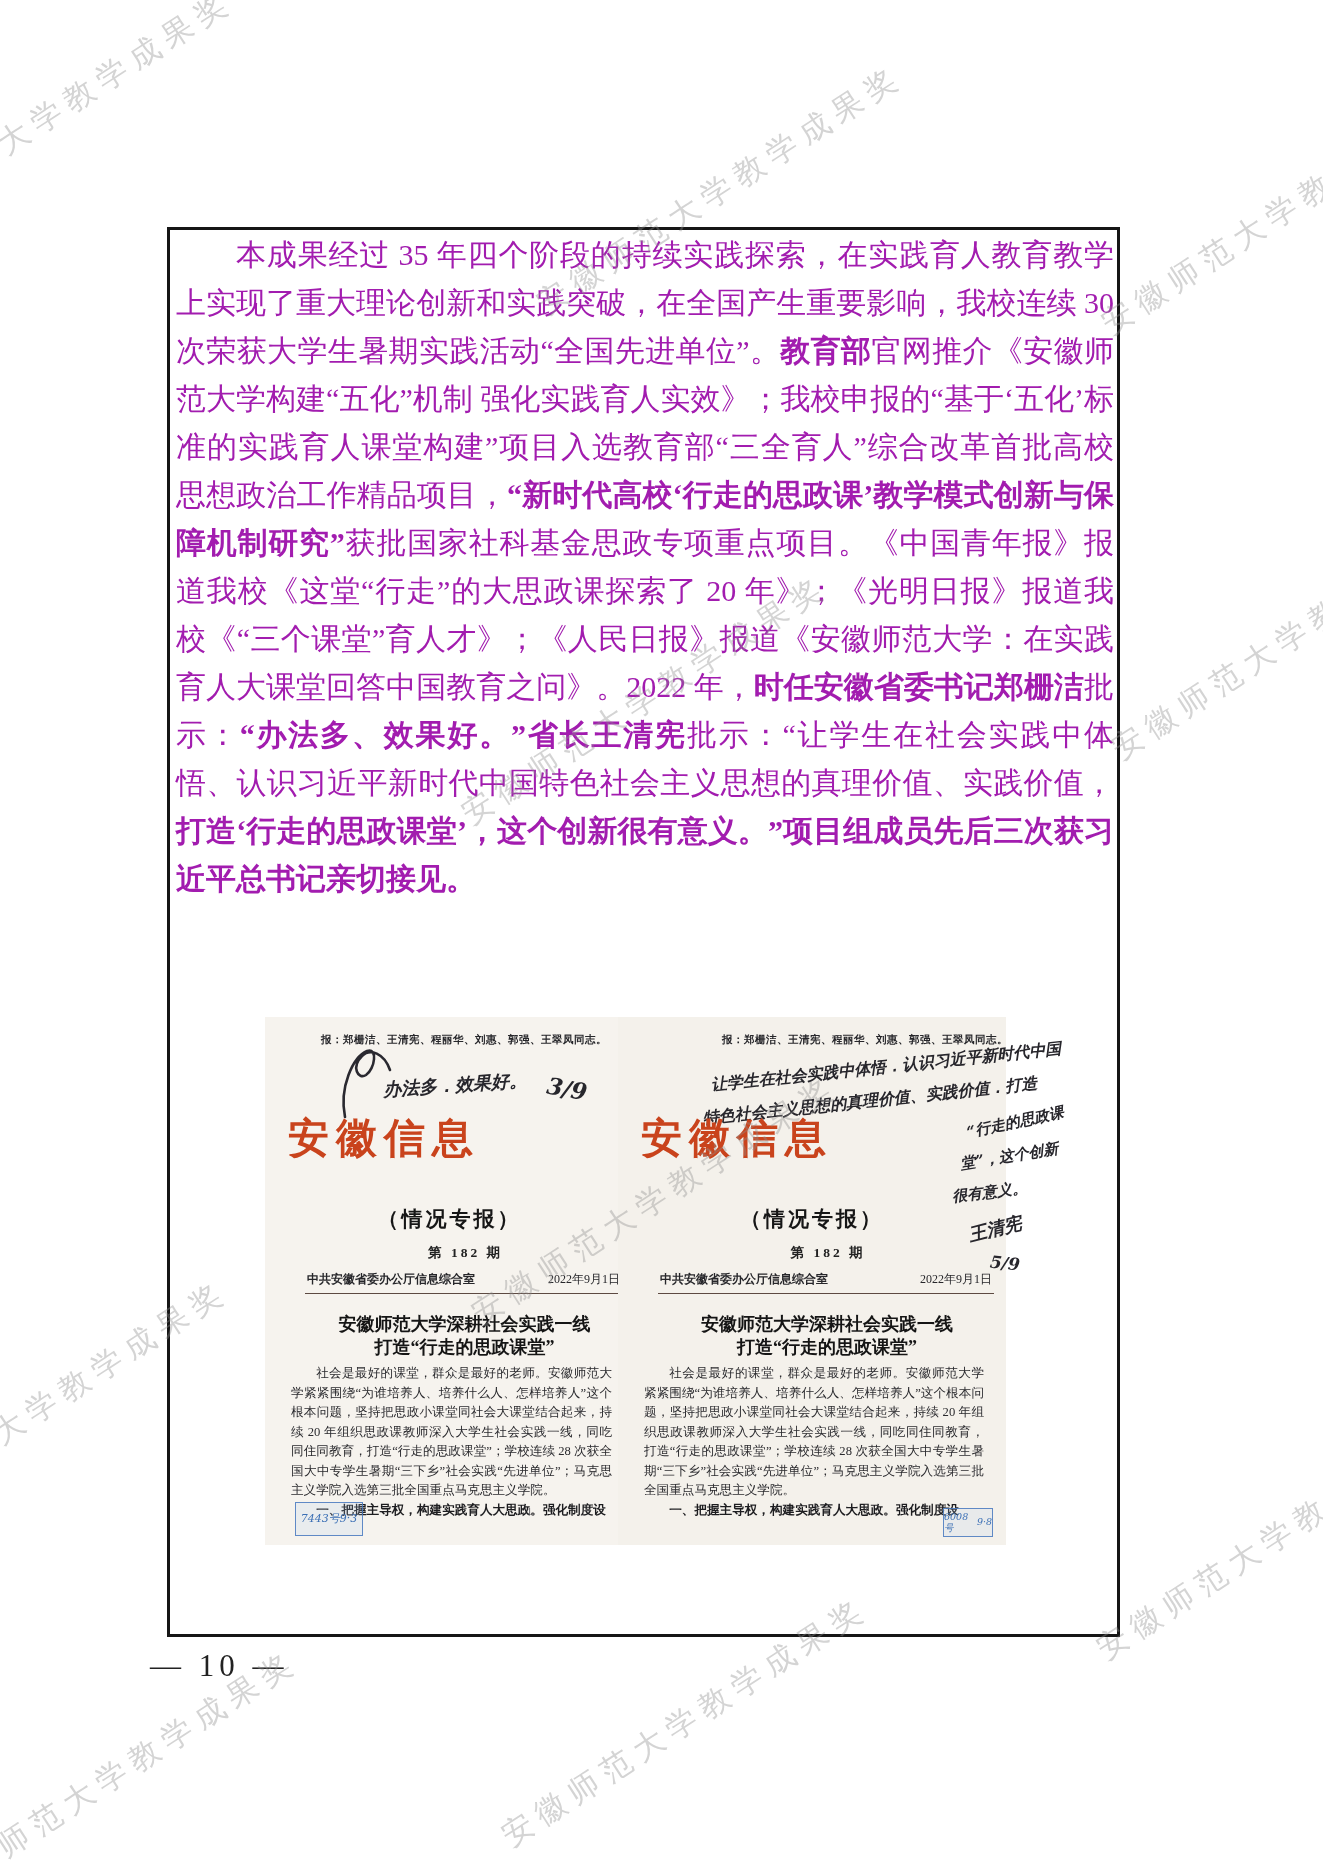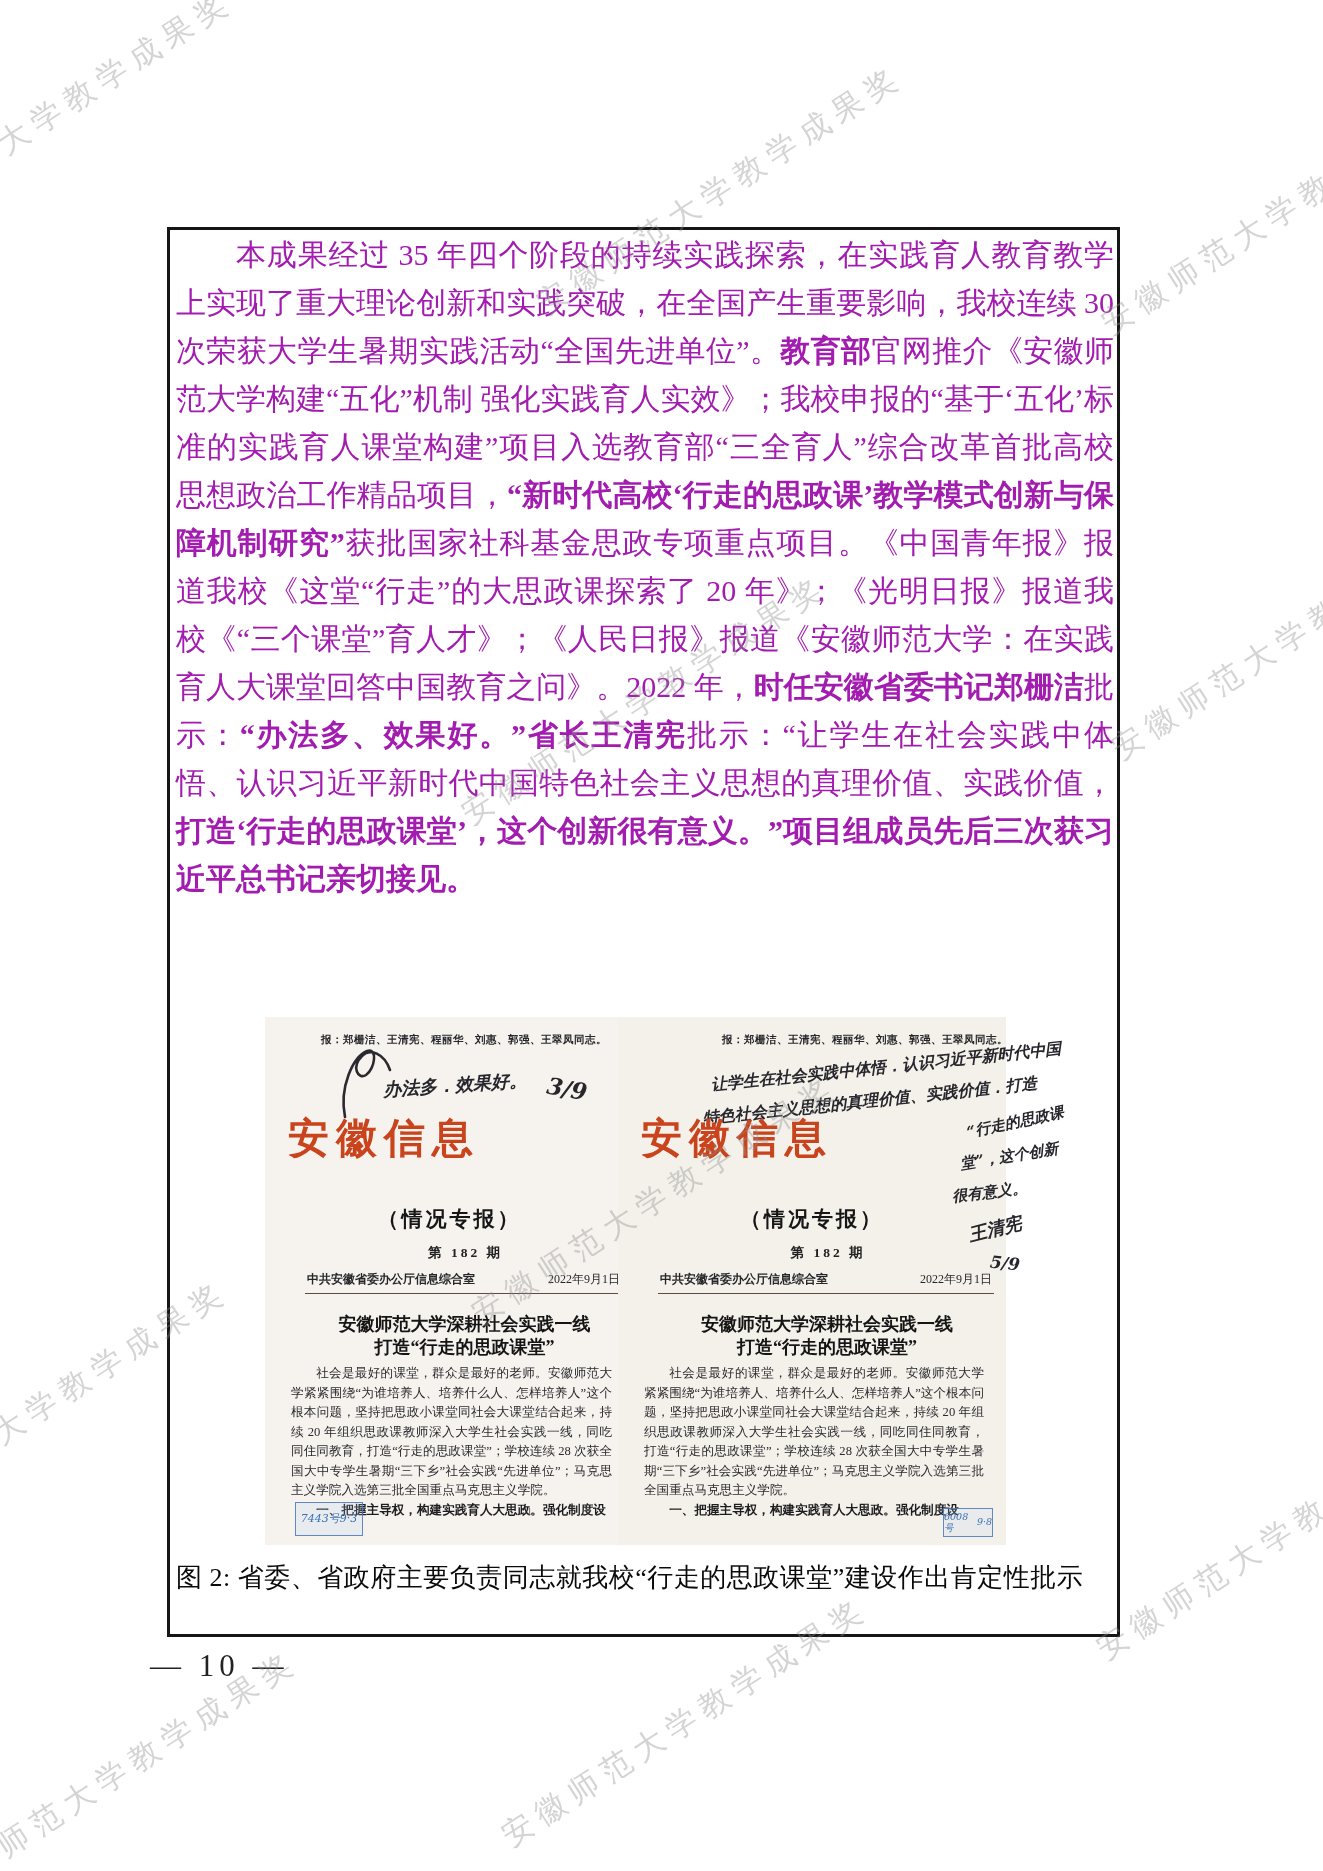--- a/index.html
+++ b/index.html
@@ -162,17 +162,16 @@
       <span>社会是最好的课堂，群众是最好的老师。安徽师范大学紧紧围绕“为谁培养人、培养什么人、怎样培养人”这个根本问题，坚持把思政小课堂同社会大课堂结合起来，持续 20 年组织思政课教师深入大学生社会实践一线，同吃同住同教育，打造“行走的思政课堂”；学校连续 28 次获全国大中专学生暑期“三下乡”社会实践“先进单位”；马克思主义学院入选第三批全国重点马克思主义学院。</span>
       <div class="bul-sec">一、把握主导权，构建实践育人大思政。强化制度设</div>
     </div>
     <div class="stamp">
       <span>6008号</span>
       <span>9·8</span>
     </div>
     <span class="bul-pageno">1</span>
   </div>
 
-  <div class="caption">图 2: 省委、省政府主要负责同志就我校“行走的思政课堂”建设作出肯定性批示</div>
 
   <div class="pageno">— 10 —</div>
 
 </div>
 
 </body></html>

